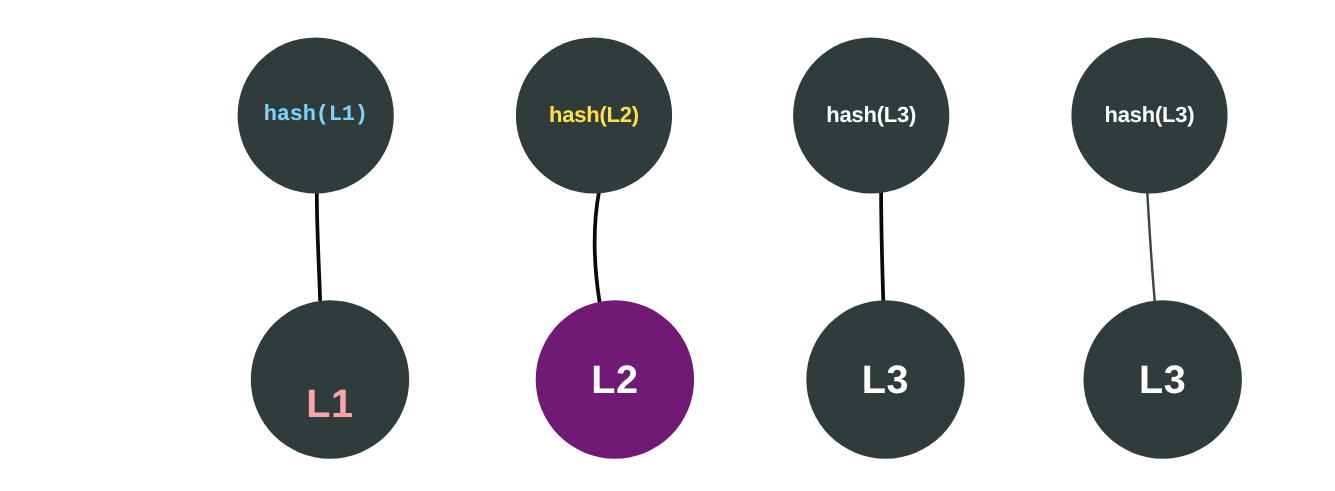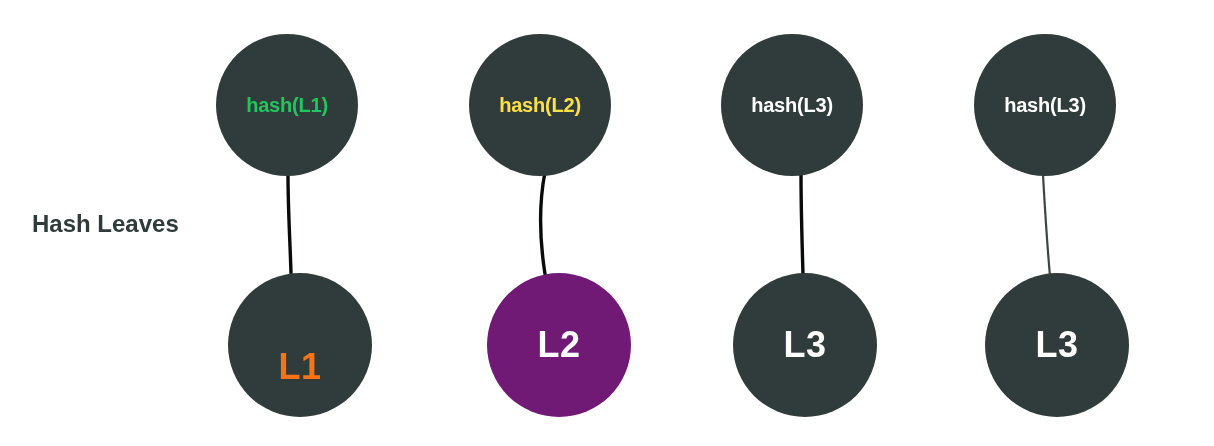--- a/index.html
+++ b/index.html
@@ -67,24 +67,24 @@
 
   <svg id="edge-layer" viewBox="0 0 1214 446" width="1214" height="446" xmlns="http://www.w3.org/2000/svg">
       <path d="M 288 174 C 288 210 290 240 291 273" stroke="#090b0b" stroke-width="3.4" stroke-linecap="round" fill="none"></path>
       <path d="M 545 172 C 538 208 540 242 545 274" stroke="#090b0b" stroke-width="3.4" stroke-linecap="round" fill="none"></path>
       <path d="M 801 172 C 801 208 802 242 803 274" stroke="#090b0b" stroke-width="3.4" stroke-linecap="round" fill="none"></path>
       <path d="M 1043 175 C 1045 210 1047 243 1050 276" stroke="#3a4544" stroke-width="2.2" stroke-linecap="round" fill="none"></path>
     </svg>
 
   <div id="node-layer">
       <div class="node hash-node" style="left: 216px; top: 34px; width: 142px; height: 142px; background: rgb(48, 60, 59);">
-        <span class="node-label" style="color: #22c55e;">hash(L1)</span>
+        <span class="node-label" style="color: #7dd3fc; font-family: Liberation Mono, monospace;">hash(L1)</span>
       </div>
       <div class="node leaf-node" style="left: 228px; top: 273px; width: 144px; height: 144px; background: rgb(48, 60, 59);">
-        <span class="node-label" style="color: #f97316; margin-top: 44px;">L1</span>
+        <span class="node-label" style="color: #fca5a5; margin-top: 44px;">L1</span>
       </div>
       <div class="node hash-node" style="left: 469px; top: 34px; width: 142px; height: 142px; background: rgb(48, 60, 59);">
         <span class="node-label" style="color: #fde047;">hash(L2)</span>
       </div>
       <div class="node leaf-node" style="left: 487px; top: 273px; width: 144px; height: 144px; background: #701a75;">
         <span class="node-label" style="color: rgb(255, 255, 255);">L2</span>
       </div>
       <div class="node hash-node" style="left: 721px; top: 34px; width: 142px; height: 142px; background: rgb(48, 60, 59);">
         <span class="node-label" style="color: rgb(255, 255, 255);">hash(L3)</span>
       </div>
@@ -92,15 +92,14 @@
         <span class="node-label" style="color: rgb(255, 255, 255);">L3</span>
       </div>
       <div class="node hash-node" style="left: 974px; top: 34px; width: 142px; height: 142px; background: rgb(48, 60, 59);">
         <span class="node-label" style="color: rgb(255, 255, 255);">hash(L3)</span>
       </div>
       <div class="node leaf-node" style="left: 985px; top: 273px; width: 144px; height: 144px; background: rgb(48, 60, 59);">
         <span class="node-label" style="color: rgb(255, 255, 255);">L3</span>
       </div>
     </div>
 
-  <div class="row-label" style="left: 32px; top: 212px; color: rgb(47, 59, 58);">Hash Leaves</div>
 
 </div>
 
 </body></html>

